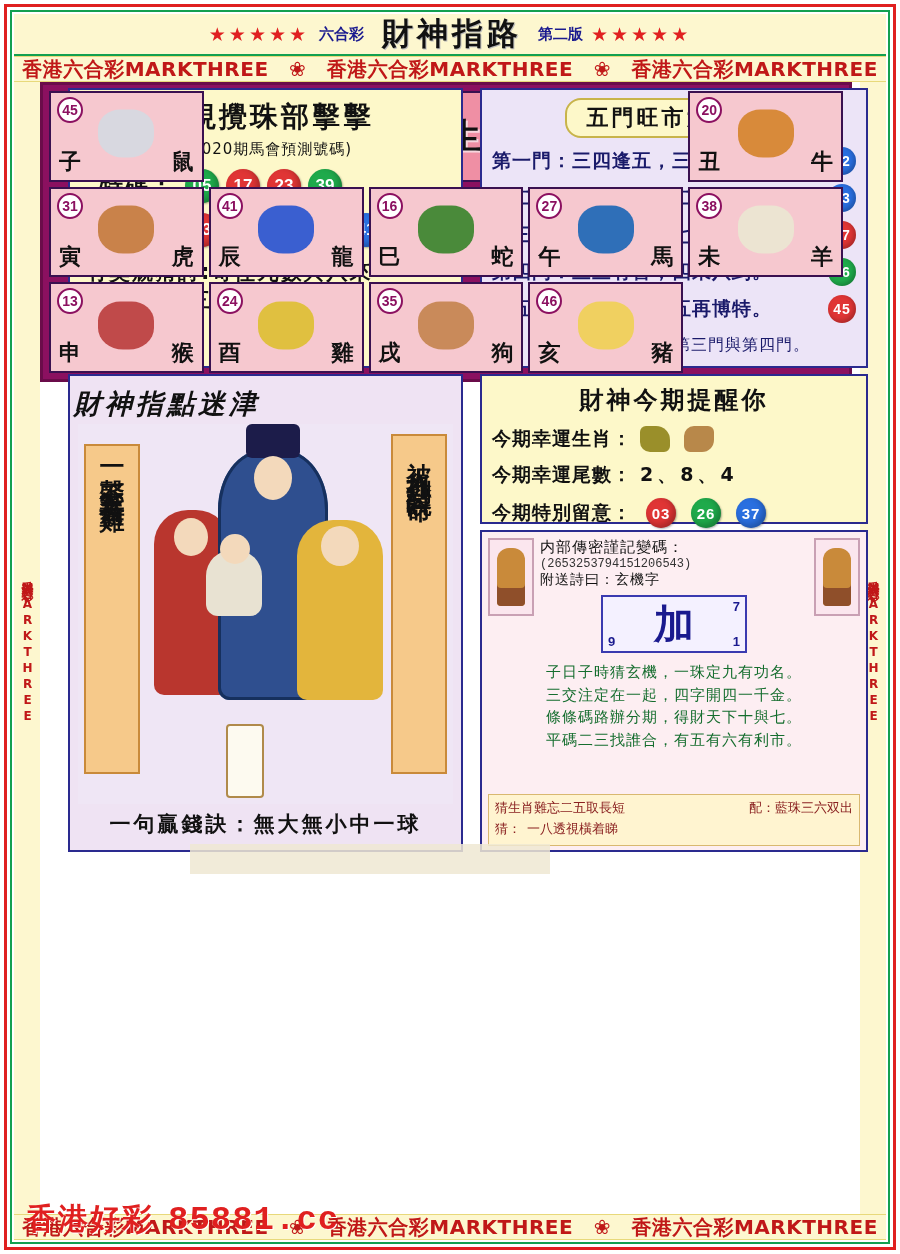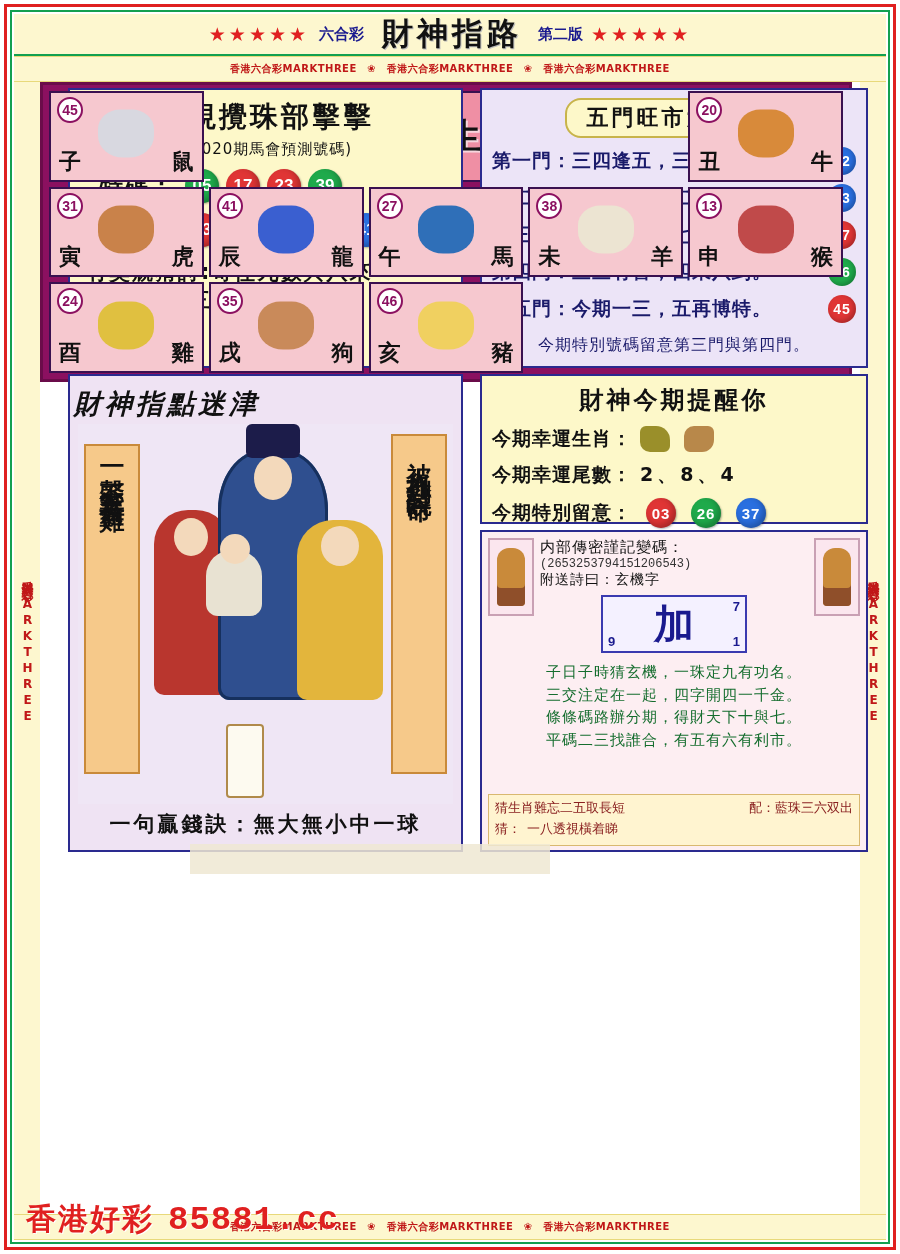--- a/index.html
+++ b/index.html
@@ -43,21 +43,21 @@
     font-size:31px; font-weight:bold; color:#111;
     letter-spacing:4px; margin:0 8px;
     text-shadow:1px 1px 0 #bbb;
   }
   .hdr-edition { font-size:15px; color:#1b1b8f; font-weight:bold; margin:0 8px; }
 
   
   .bar {
     position:absolute; left:14px; right:14px; height:26px;
     background:#fdf7cf;
-    color:#c01818; font-weight:bold; font-size:10px;
+    color:#c01818; font-weight:bold; font-size:20px;
     display:flex; align-items:center; justify-content:space-around;
     letter-spacing:0.5px;
     border-top:1px solid #e8d97a;
     border-bottom:1px solid #e8d97a;
     overflow:hidden;
   }
   .bar.top { top:56px; }
   .bar.bottom { bottom:14px; }
 
   
@@ -552,20 +552,26 @@
         </div>
 
 
         <div class="zcell">
           <span class="znum">41</span>
           <span class="zanimal" style="background:#3a5fd0"></span>
           <span class="zbranch">辰</span>
           <span class="zname">龍</span>
         </div>
 
+        <div class="zcell">
+          <span class="znum">16</span>
+          <span class="zanimal" style="background:#4a8a3a"></span>
+          <span class="zbranch">巳</span>
+          <span class="zname">蛇</span>
+        </div>
 
         <div class="zcell">
           <span class="znum">27</span>
           <span class="zanimal" style="background:#2f6fb8"></span>
           <span class="zbranch">午</span>
           <span class="zname">馬</span>
         </div>
 
         <div class="zcell">
           <span class="znum">38</span>

